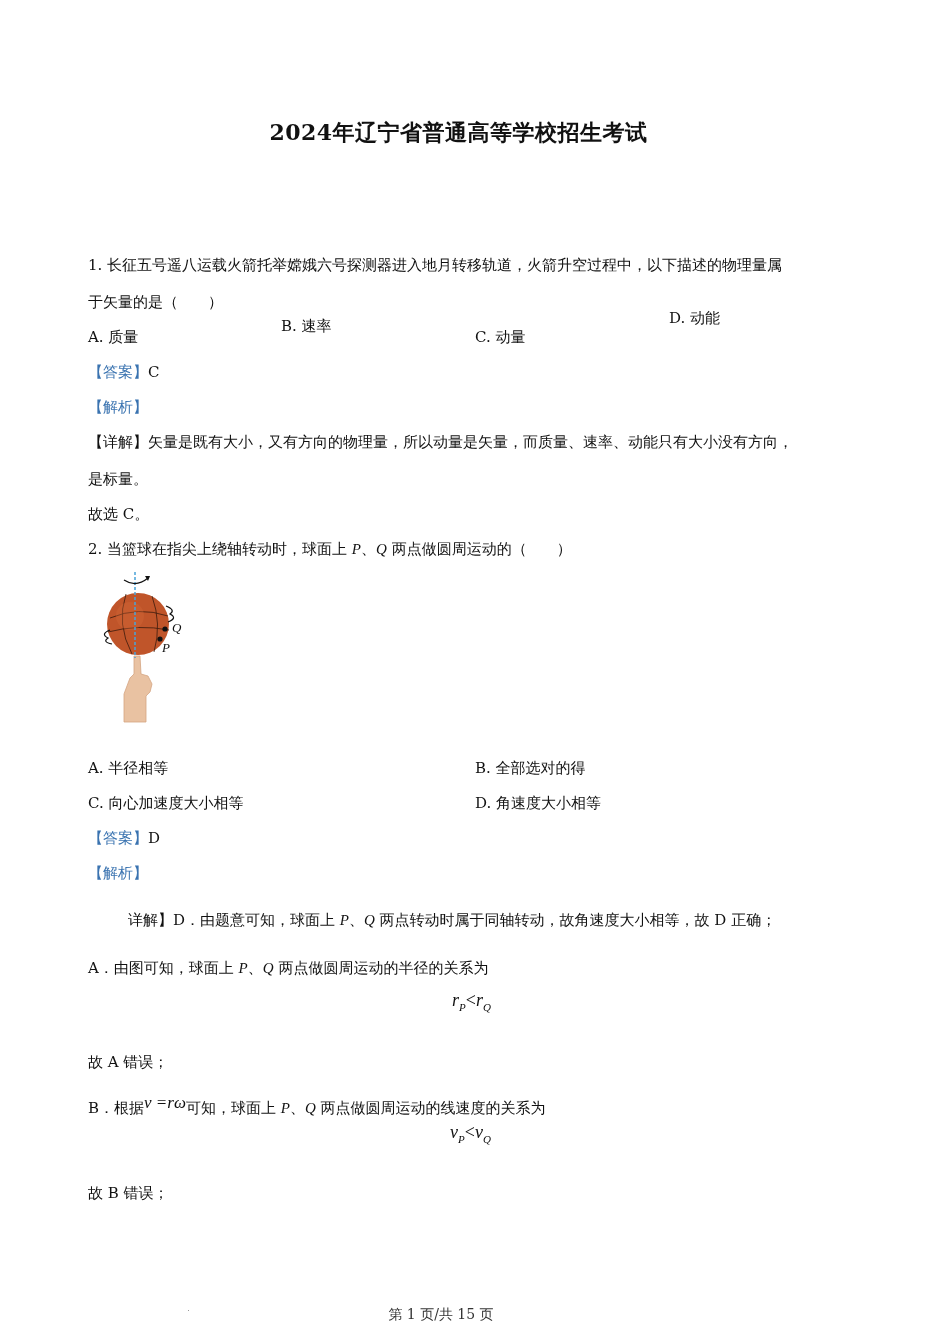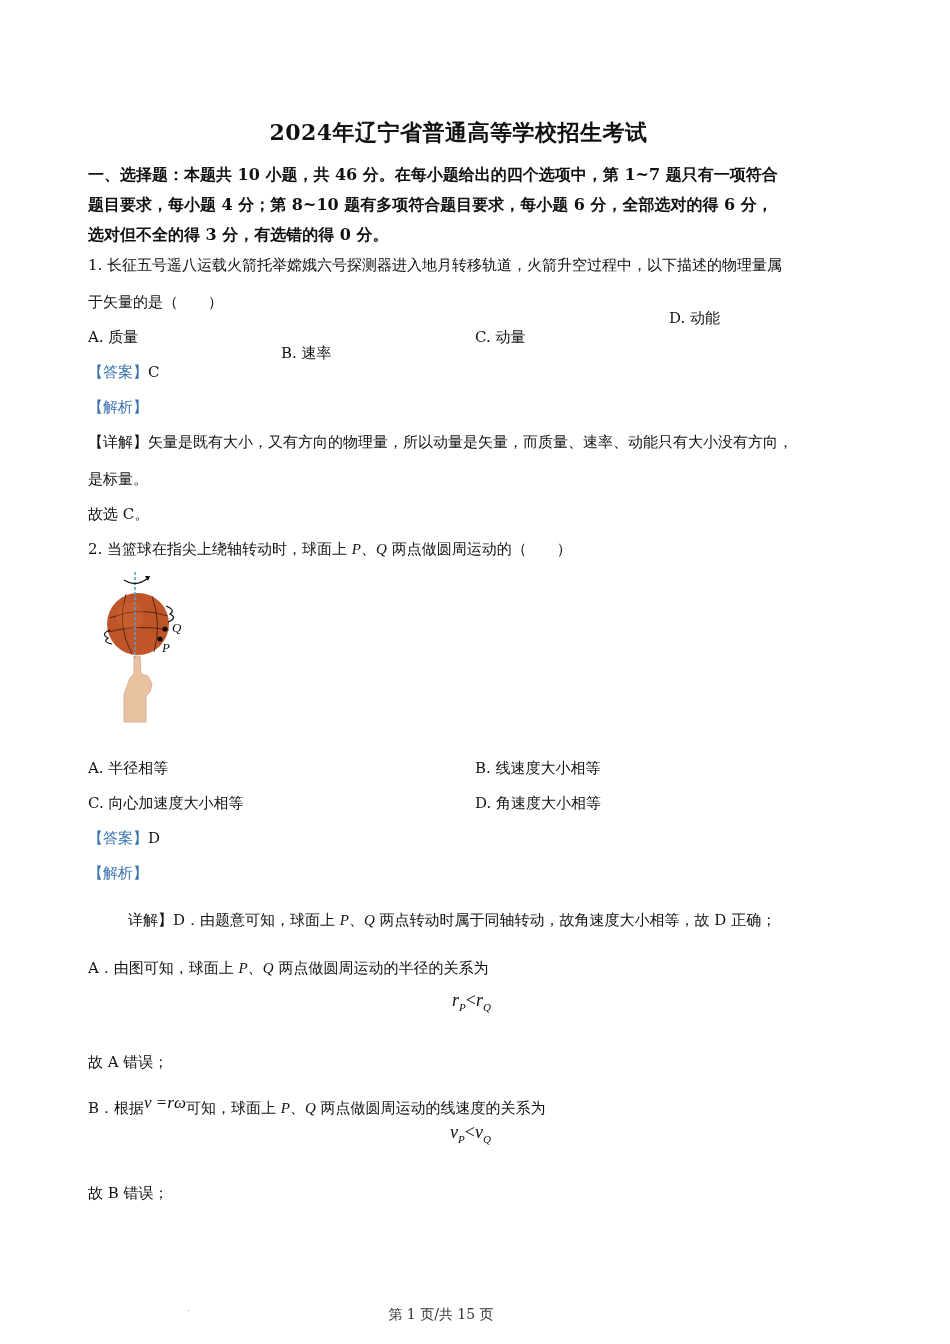--- a/index.html
+++ b/index.html
@@ -27,31 +27,26 @@
     .dot { left: 188px; top: 1310px; width: 1px; height: 1px; background: #999; }
     .figure { left: 96px; top: 566px; width: 110px; height: 160px; }
   </style>
 </head>
 <body>
 
 <div class="page">
 
   <div class="abs title">2024年辽宁省普通高等学校招生考试</div>
 
-  <div class="abs section-head" style="top:160px;">
-    <div>一、选择题：本题共 10 小题，共 46 分。在每小题给出的四个选项中，第 1~7 题只有一项符合</div>
-    <div>题目要求，每小题 4 分；第 8~10 题有多项符合题目要求，每小题 6 分，全部选对的得 6 分，</div>
-    <div>选对但不全的得 3 分，有选错的得 0 分。</div>
-  </div>
 
   <div class="abs txt" style="left:88px; top:255px;">1. 长征五号遥八运载火箭托举嫦娥六号探测器进入地月转移轨道，火箭升空过程中，以下描述的物理量属</div>
   <div class="abs txt" style="left:88px; top:292px;">于矢量的是（　　）</div>
 
   <div class="abs txt" style="left:88px; top:327px;">A. 质量</div>
-  <div class="abs txt" style="left:281px; top:343px;text-align:right;">B. 速率</div>
+  <div class="abs txt" style="left:281px; top:316px;text-align:right;">B. 速率</div>
   <div class="abs txt" style="left:475px; top:327px;">C. 动量</div>
   <div class="abs txt" style="left:669px; top:308px;">D. 动能</div>
 
   <div class="abs txt" style="left:88px; top:362px;">
     <span class="tag">【答案】</span><span>C</span>
   </div>
   <div class="abs txt tag" style="left:88px; top:397px;">【解析】</div>
 
   <div class="abs txt" style="left:88px; top:432px;">
     <span>【详解】</span><span>矢量是既有大小，又有方向的物理量，所以动量是矢量，而质量、速率、动能只有大小没有方向，</span>
@@ -84,21 +79,21 @@
       <path d="M14 64 Q4 68 12 72 Q6 76 16 78" stroke="#111" stroke-width="1.2" fill="none"></path>
 
       <circle cx="69" cy="63" r="2.6" fill="#111"></circle>
       <circle cx="64" cy="73" r="2.6" fill="#111"></circle>
       <text x="76" y="66" font-family="Liberation Serif, serif" font-style="italic" font-size="13" fill="#111">Q</text>
       <text x="66" y="86" font-family="Liberation Serif, serif" font-style="italic" font-size="13" fill="#111">P</text>
     </svg>
   </div>
 
   <div class="abs txt" style="left:88px; top:758px;">A. 半径相等</div>
-  <div class="abs txt" style="left:475px; top:758px;">B. 线速度大小相等</div>
+  <div class="abs txt" style="left:475px; top:758px;">B. 全部选对的得</div>
   <div class="abs txt" style="left:88px; top:793px;">C. 向心加速度大小相等</div>
   <div class="abs txt" style="left:475px; top:793px;">D. 角速度大小相等</div>
 
   <div class="abs txt" style="left:88px; top:828px;">
     <span class="tag">【答案】</span><span>D</span>
   </div>
   <div class="abs txt tag" style="left:88px; top:863px;">【解析】</div>
 
   <div class="abs txt" style="left:128px; top:910px;">
     <span>详解】D．由题意可知，球面上 </span><span class="it">P</span><span>、</span><span class="it">Q</span><span> 两点转动时属于同轴转动，故角速度大小相等，故 D 正确；</span>

